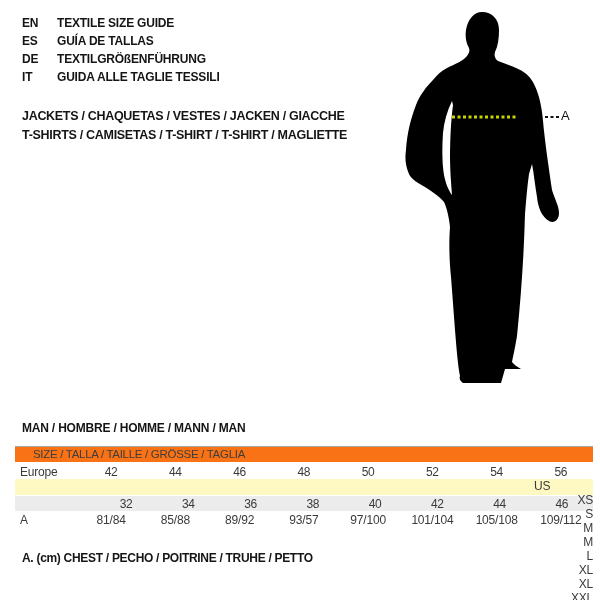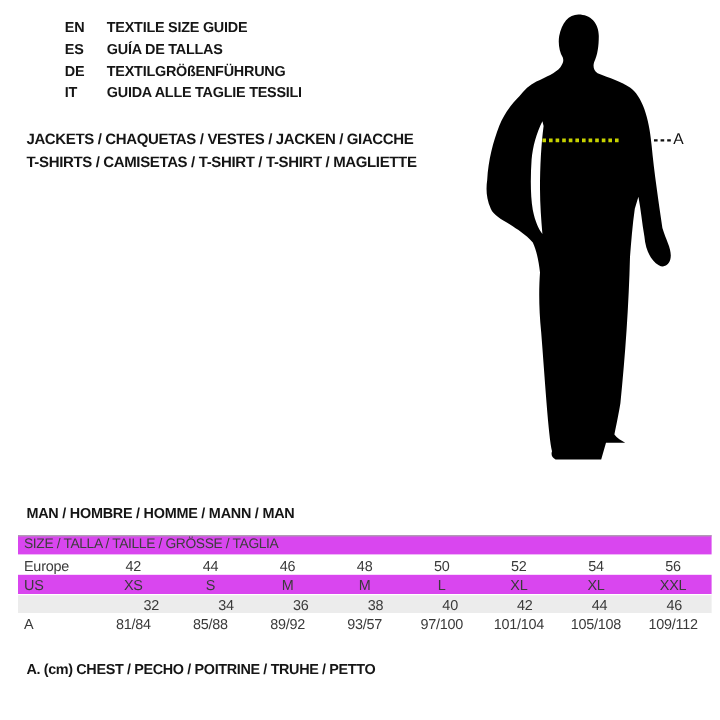--- a/index.html
+++ b/index.html
@@ -8,45 +8,45 @@
     position:relative;
     width:600px; height:600px;
     background:#ffffff;
     font-family:"Liberation Sans", sans-serif;
     color:#111;
     overflow:hidden;
   }
 
   
   .lang-list { position:absolute; left:22px; top:14px; }
-  .lang-row { display:flex; line-height:18px; font-size:12px; font-weight:700; letter-spacing:-0.2px; color:#151515;margin-left:32px; }
+  .lang-row { display:flex; line-height:18px; font-size:12px; font-weight:700; letter-spacing:-0.2px; color:#151515; }
   .lang-code { width:35px; }
 
   
   .categories { position:absolute; left:22px; top:107px; }
   .category-line { font-size:12.5px; font-weight:700; line-height:19px; letter-spacing:-0.3px; color:#151515; }
 
   
   .figure-wrap { position:absolute; left:395px; top:5px; width:200px; height:385px; }
   .figure-a-label { position:absolute; left:561px; top:108px; font-size:13px; color:#111; }
 
   
   .section-title { position:absolute; left:22px; top:421px; font-size:12px; font-weight:700; letter-spacing:-0.2px; color:#151515; }
 
   
   .size-table { position:absolute; left:15px; top:446px; width:578px; }
   .t-header {
     height:16px; line-height:15px;
-    background:#d946ef; border-top:1px solid #a6a6a6;
-    padding-left:5px;
+    background:#f97316; border-top:1px solid #a6a6a6;
+    padding-left:18px;
     font-size:11.5px; letter-spacing:-0.3px; color:#3d3d3d;
   }
   .t-row { display:flex; align-items:flex-end; height:16px; font-size:12px; color:#3a3a3a; letter-spacing:-0.2px; }
   .t-row:nth-of-type(2) { background:#ffffff; margin-top:1px; }
-  .t-row:nth-of-type(3) { background:#d946ef; }
+  .t-row:nth-of-type(3) { background:#fef9c3;flex-direction:column; }
   .t-row:nth-of-type(4) { background:#ececec; border-top:1px solid #ffffff;padding-left:16px; }
   .t-row:nth-of-type(5) { background:#ffffff; }
   .t-label { width:64px; padding-left:5px; }
   .t-cell { flex:1; text-align:center; }
 
   
   .footnote { position:absolute; left:22px; top:551px; font-size:12px; font-weight:700; letter-spacing:-0.3px; color:#151515; }
 </style>
 </head>
 <body>

